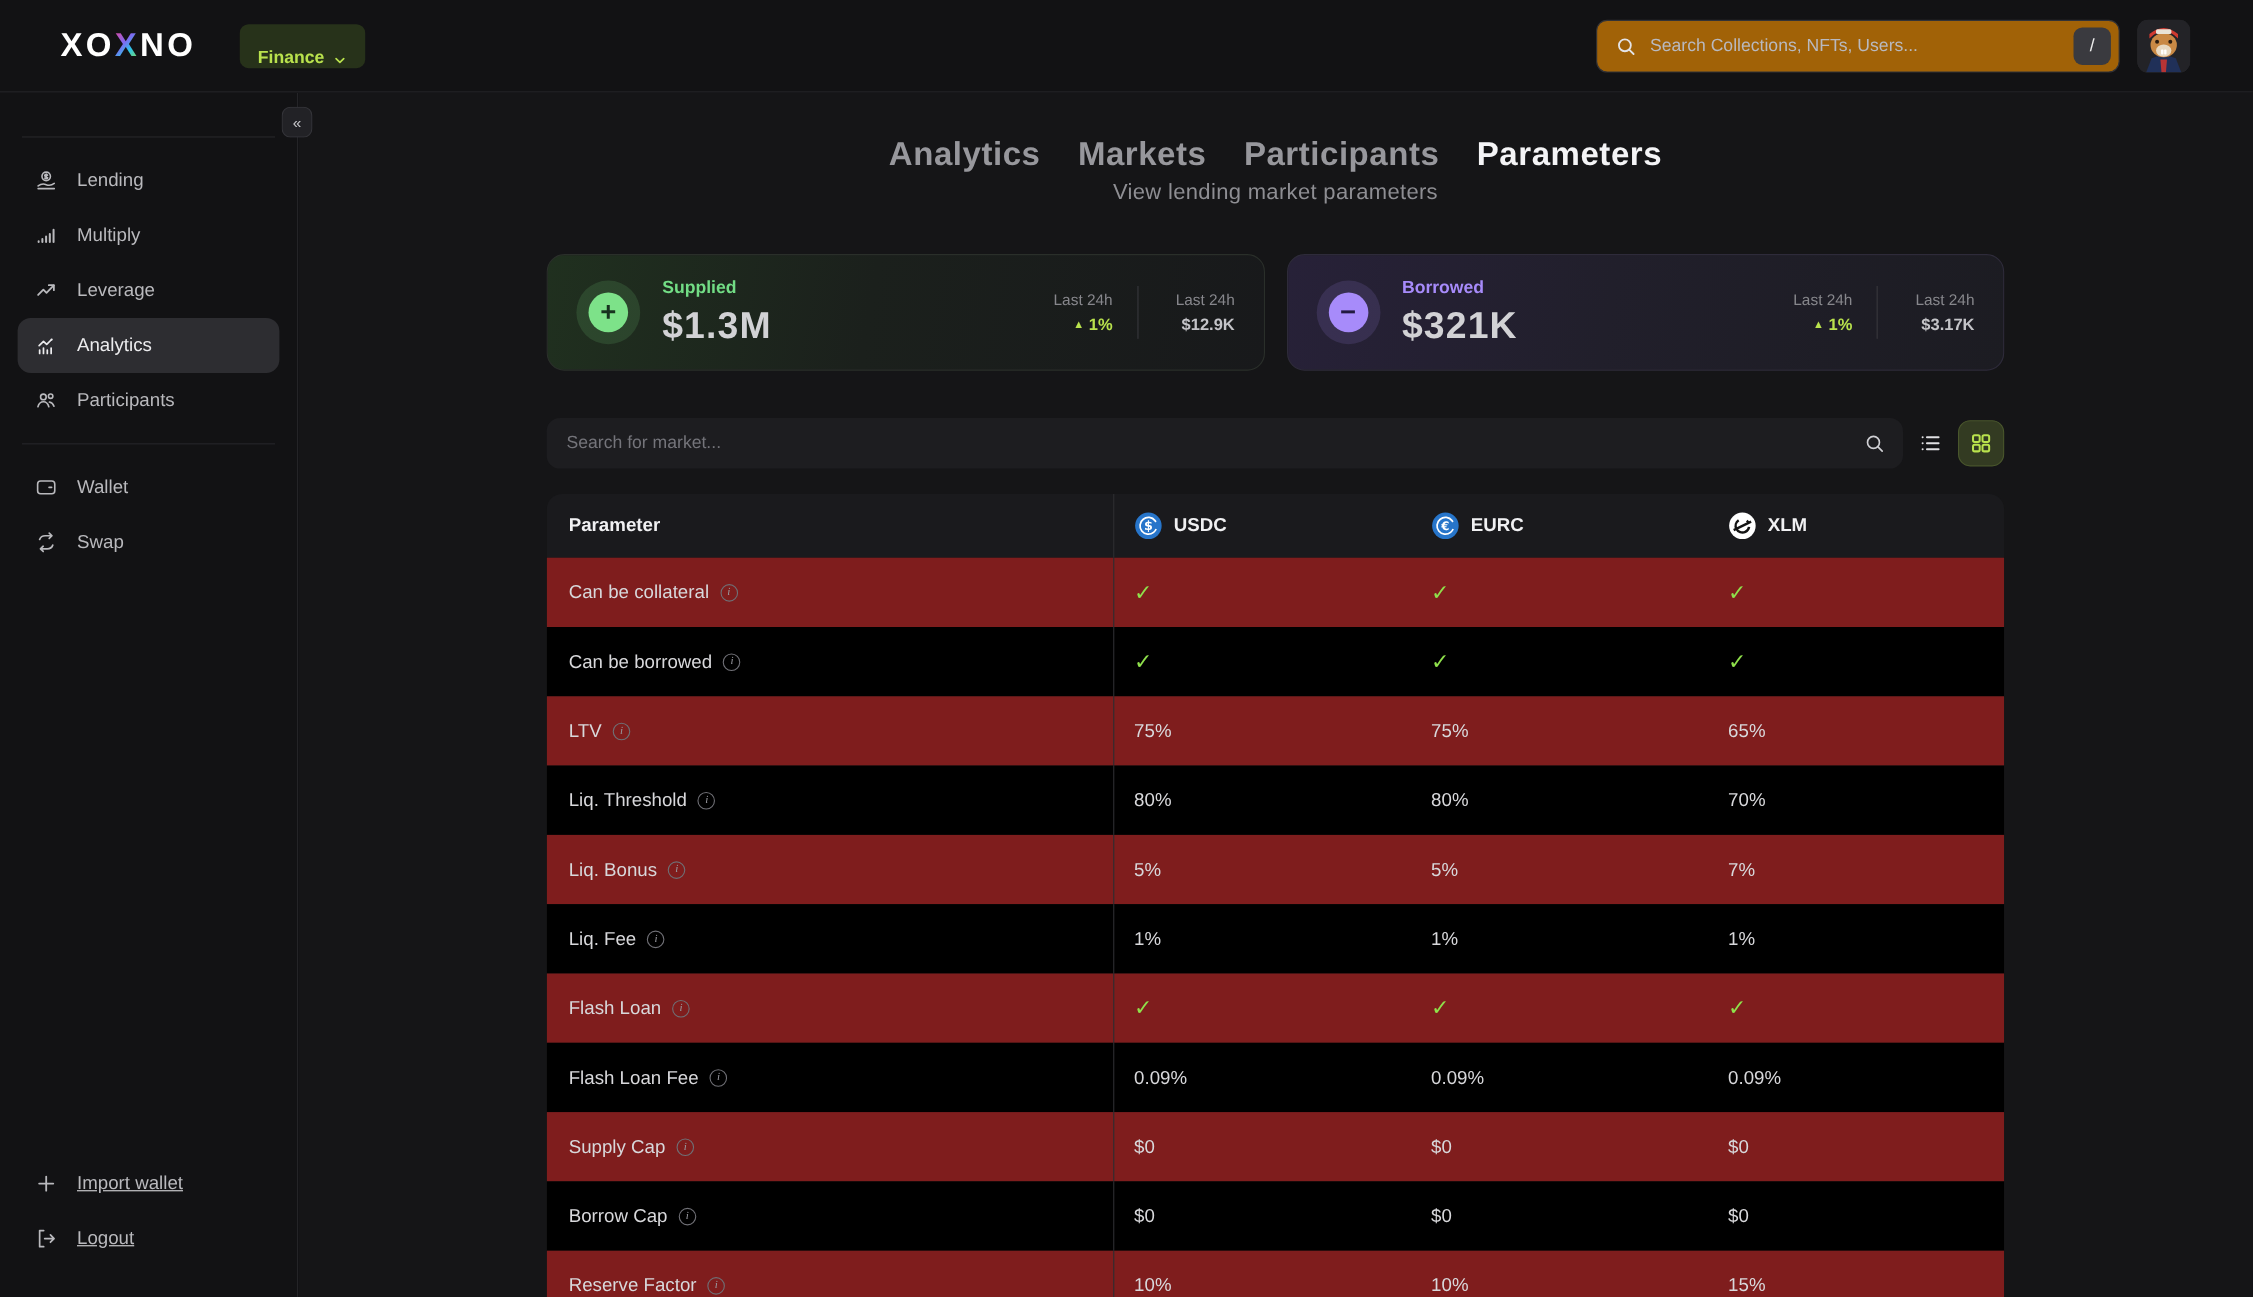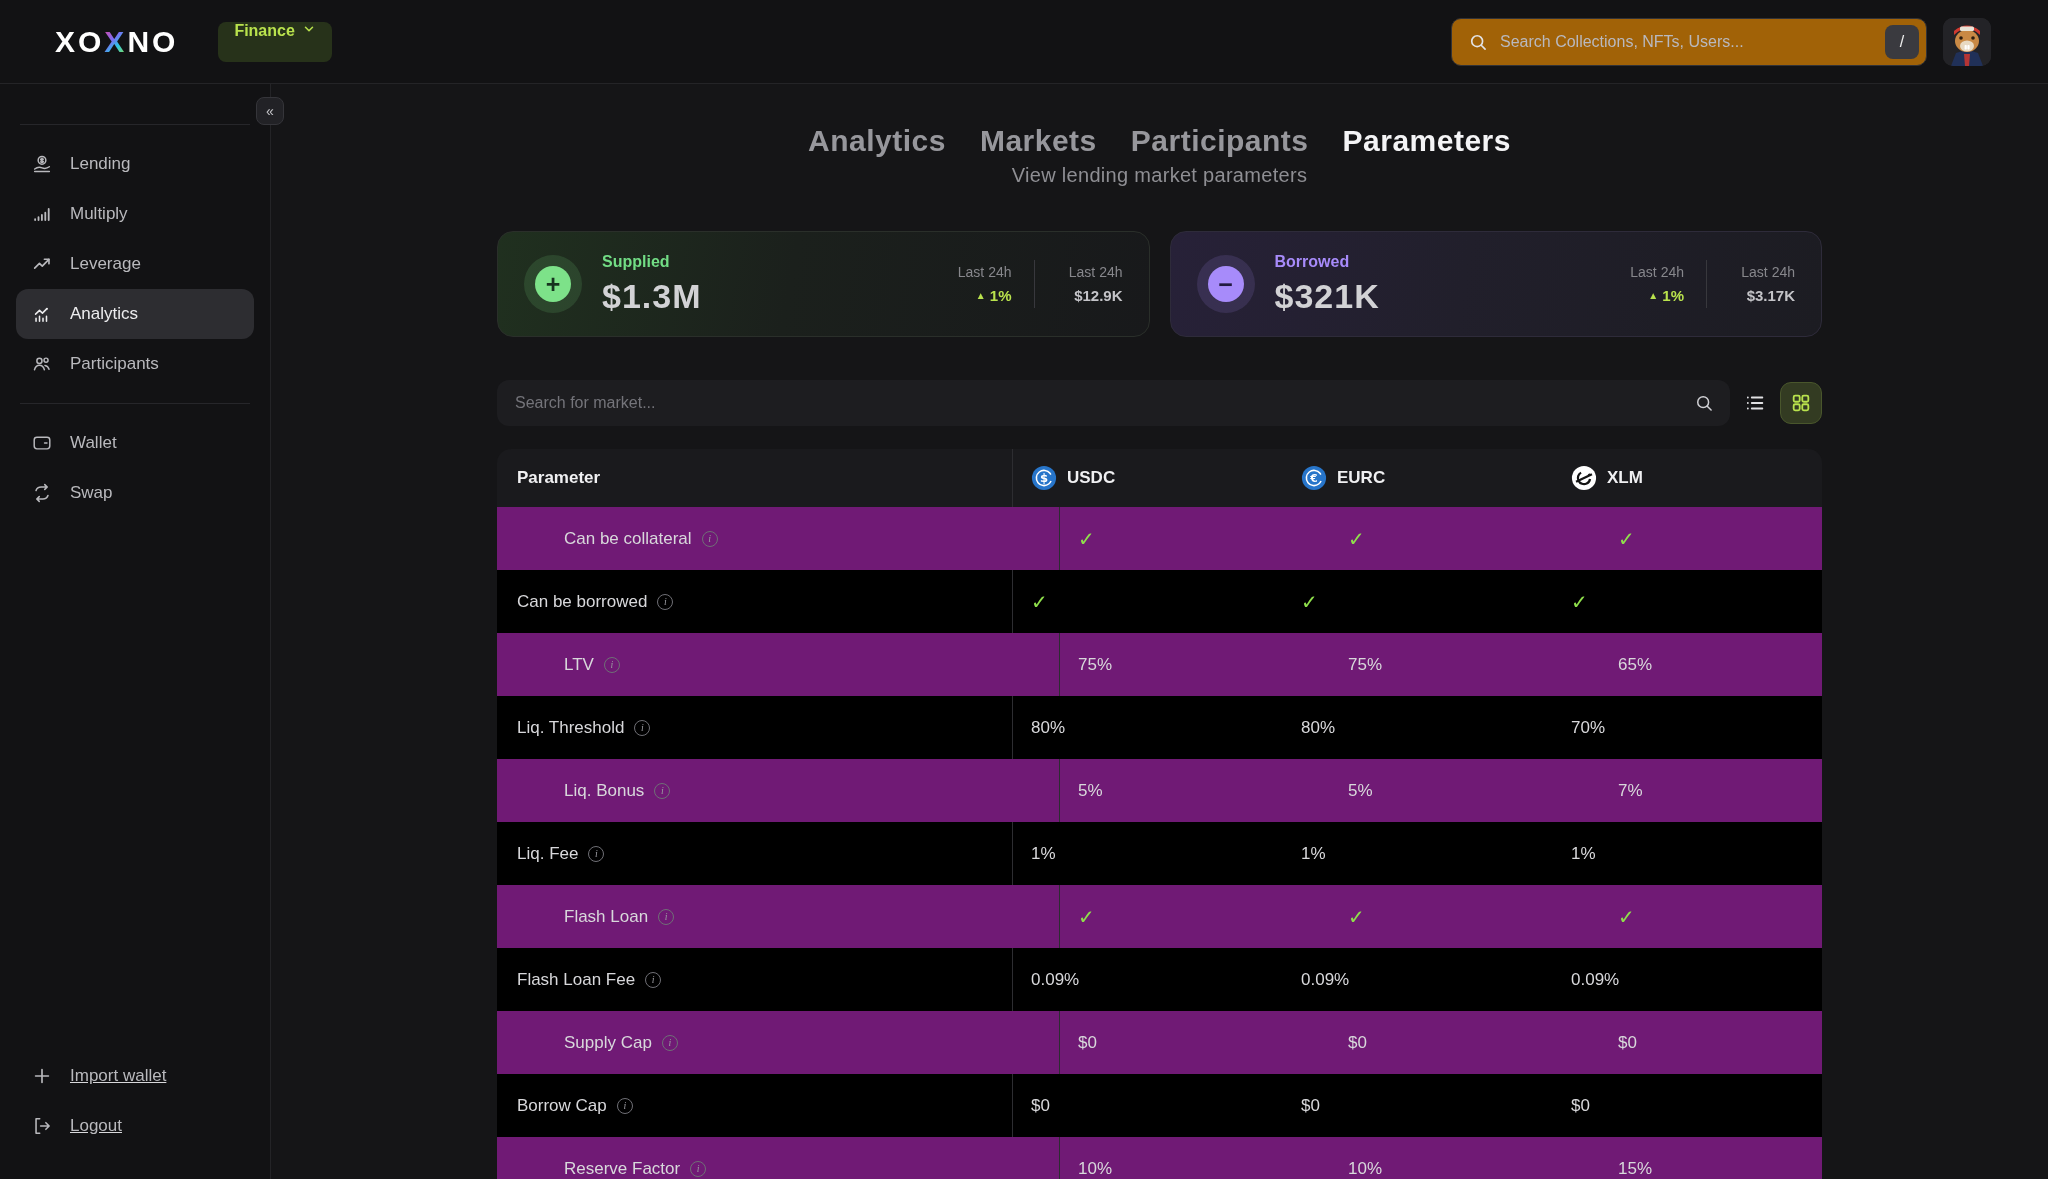--- a/index.html
+++ b/index.html
@@ -10,21 +10,21 @@
   
   .topbar { position:fixed; top:0; left:0; width:2048px; height:84px;
     background:#121214; border-bottom:1px solid #242427;
     display:flex; align-items:center; padding:0 57px 0 55px; z-index:20; }
   .logo { font-size:30px; font-weight:800; letter-spacing:3px; color:#fff;
     display:flex; align-items:center; user-select:none; }
   .logo .lx { background:linear-gradient(135deg,#e0459b 5%,#7d6bf2 40%,#2bc3e8 60%,#8fe04b 90%);
     -webkit-background-clip:text; background-clip:text; color:transparent; }
   .app-btn { margin-left:40px; height:40px; padding:0 16px; border-radius:8px;
     background:#27321a; color:var(--accent); font-size:16px; font-weight:700;
-    display:flex; align-items:flex-start; gap:7px; cursor:pointer; }
+    display:flex; align-items:flex-end; gap:7px; cursor:pointer; }
   .app-btn svg { width:14px; height:14px; }
   .search-wrap { margin-left:auto; width:476px; height:48px; background:#a16207;
     border:1px solid #323236; border-radius:10px; display:flex; align-items:center;
     padding:0 7px 0 16px; gap:12px; }
   .search-wrap svg.mag { width:20px; height:20px; flex:0 0 auto; color:#e3e3e6; }
   .search-wrap input { flex:1; background:transparent; border:none; outline:none;
     color:#e3e3e6; font-size:16px; font-family:inherit; }
   .search-wrap input::placeholder { color:#b9b9bf; }
   .kbd { width:34px; height:34px; border-radius:8px; background:#3a3a3f;
     color:#eee; font-size:16px; display:flex; align-items:center; justify-content:center; }
@@ -96,21 +96,21 @@
     align-items:center; justify-content:center; cursor:pointer; background:transparent; }
   .view-btn svg { width:22px; height:22px; }
   .view-btn.list { color:#e0e0e3; }
   .view-btn.grid { background:#333b22; border:1px solid #49562c; color:var(--accent); }
 
   
   .table { margin-top:23px; width:1325px; border-radius:14px 14px 0 0; overflow:hidden; }
   .thead, .trow { display:grid; grid-template-columns:516px 270px 270px 269px; align-items:stretch; }
   .thead { height:58px; background:#1a1a1d; }
   .trow { height:63px; }
-  .trow.odd { background:#701a75;padding-left:47px; }
+  .trow.odd { background:#7f1d1d; }
   .trow.even { background:#000000;text-align:right; }
   .td, .th { display:flex; align-items:center; }
   .param-cell { padding-left:20px; border-right:1px solid #2d2d31; gap:10px; }
   .th.param-cell { font-size:17px; font-weight:700; color:#f0f0f2; }
   .asset-cell { padding-left:18px; gap:10px; font-size:17px; font-weight:700; color:#f0f0f2; }
   .coin { width:26px; height:26px; display:flex; }
   .coin svg { width:26px; height:26px; }
   .plabel { font-size:17px; color:#d8d8db; }
   .info { width:16px; height:16px; border:1px solid #6f6f75; border-radius:50%;
     color:#9a9aa0; font-size:10px; display:inline-flex; align-items:center;

